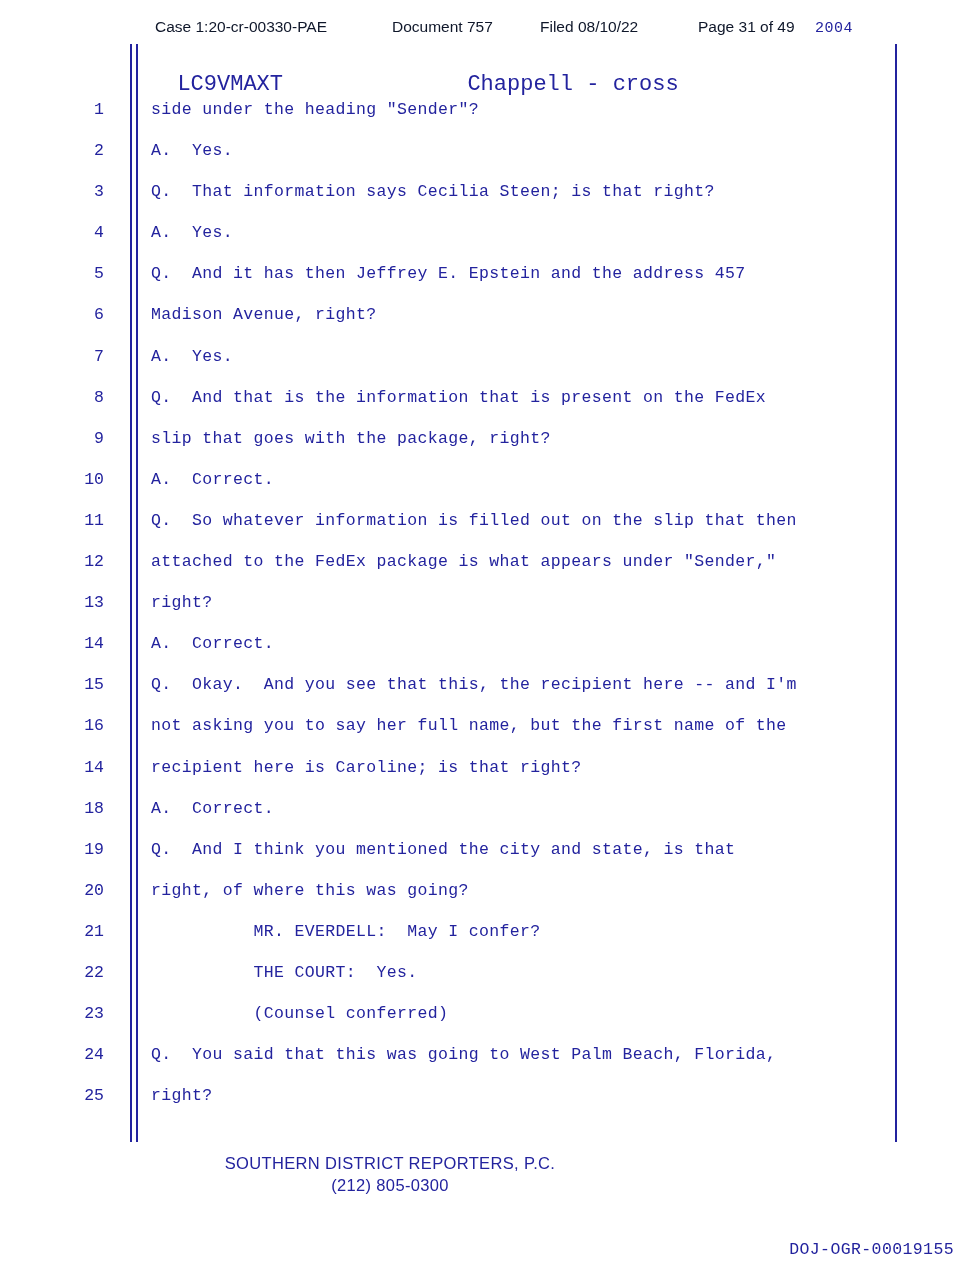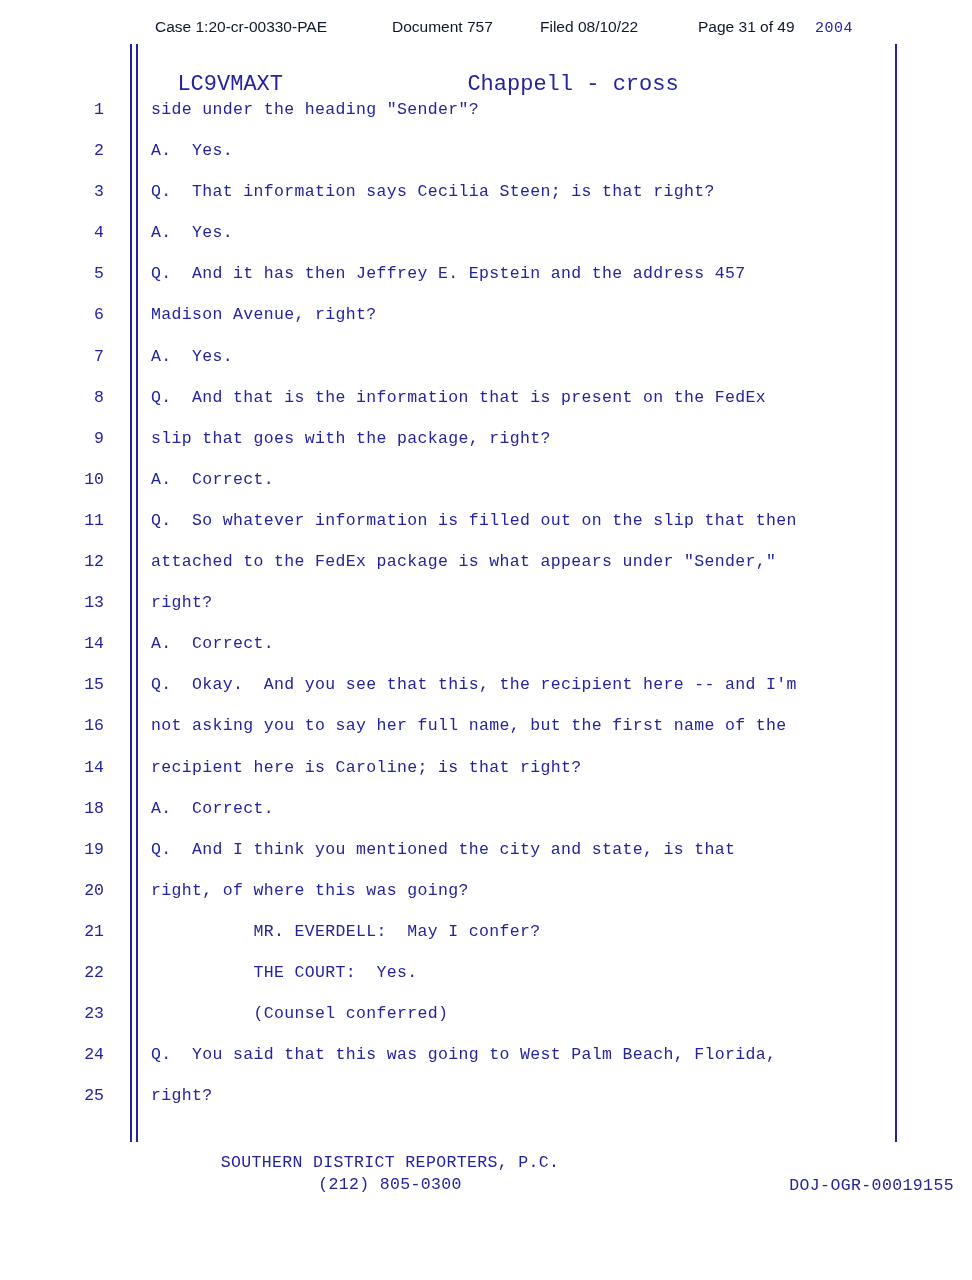--- a/index.html
+++ b/index.html
@@ -116,31 +116,31 @@
     letter-spacing: 0.35px;
   }
 
   
   .footer {
     position: absolute;
     top: 1152px;
     left: 0;
     width: 780px;
     text-align: center;
-    font-family: Liberation Mono, monospace;
+    font-family: Liberation Sans, sans-serif;
     font-size: 16.5px;
     color: #23239e;
     letter-spacing: 0.35px;
   }
   .footer div { line-height: 22px; }
 
   
   .bates {
     position: absolute;
-    top: 1176px;
+    top: 1240px;
     left: 0;
     width: 972px;
     text-align: right;
     padding-right: 18px;
     box-sizing: border-box;
     font-family: "Liberation Mono", monospace;
     font-size: 16.5px;
     color: #23239e;
     letter-spacing: 0.4px;
   }

